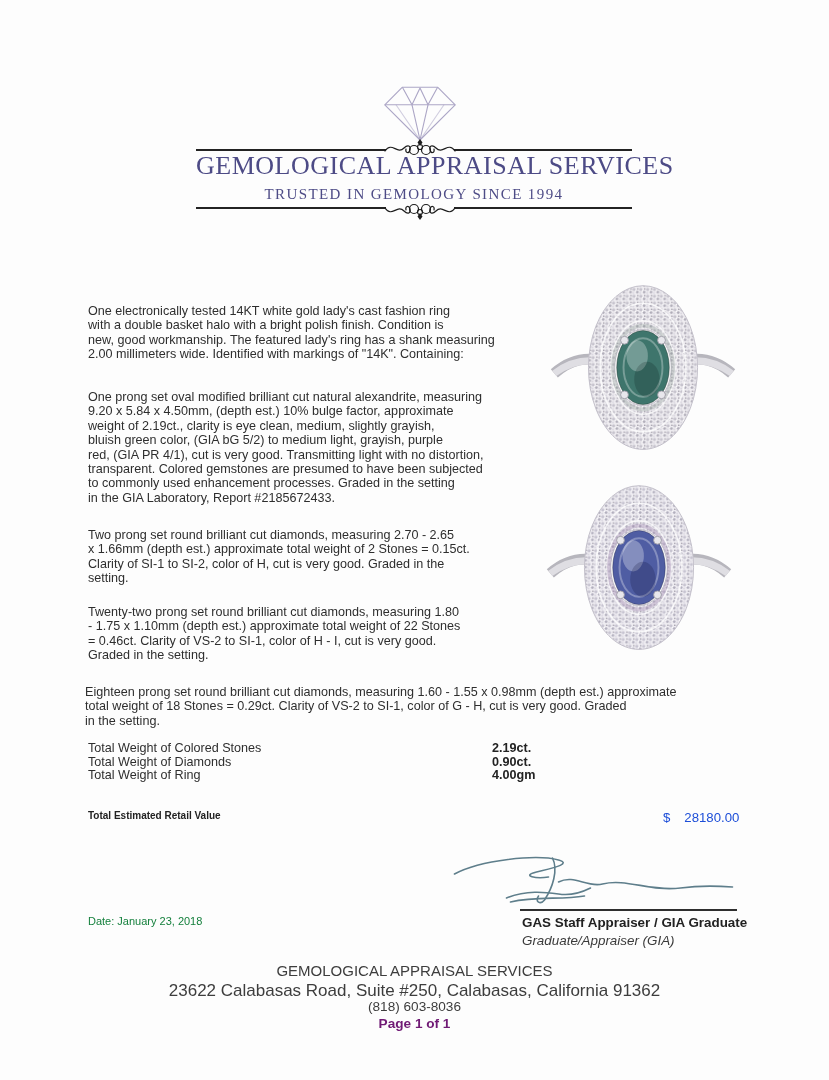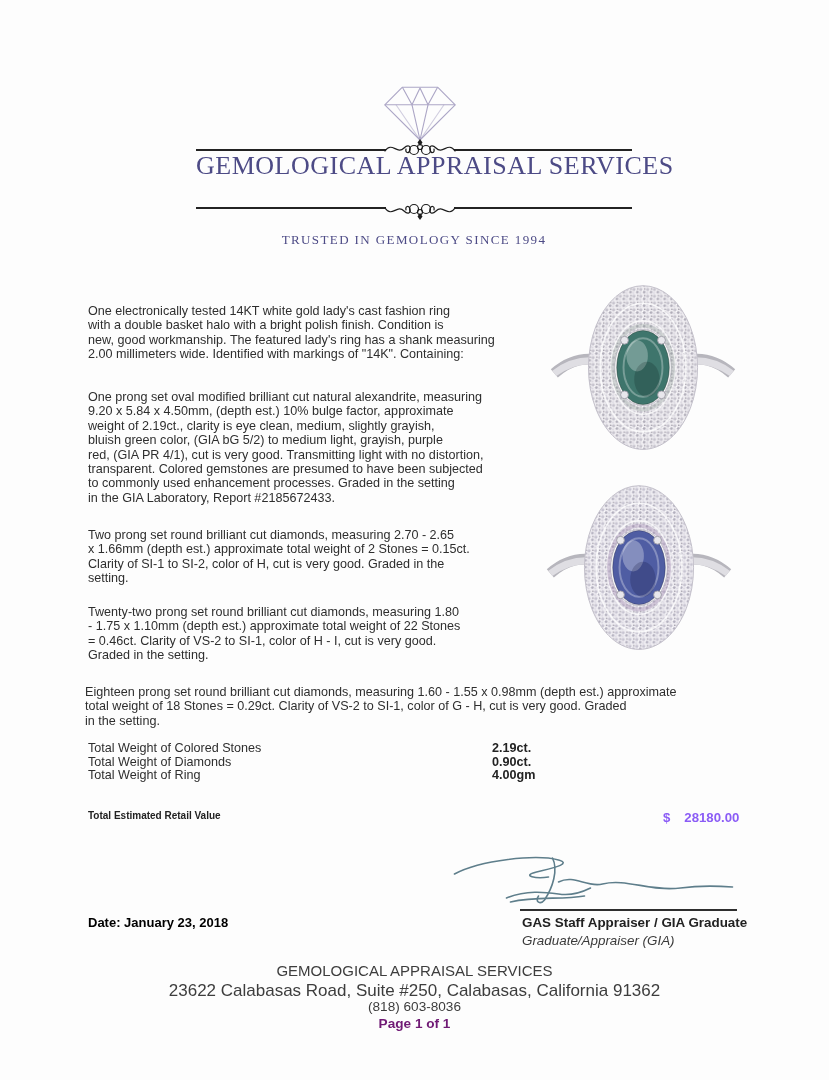--- a/index.html
+++ b/index.html
@@ -17,43 +17,43 @@
   .rule-bl{left:196px;top:207px;width:190px;}
   .rule-br{left:454px;top:207px;width:178px;}
   .flourish{left:384px;width:72px;height:26px;}
   .flourish-top{top:137px;}
   .flourish-bottom{top:196px;transform:scaleY(-1);}
   .brand{left:196px;top:151px;width:436px;text-align:center;
     font-family:"Liberation Serif", serif;color:#4d4b86;
     font-size:26px;letter-spacing:.5px;white-space:nowrap;}
   .tagline{left:196px;top:186px;width:436px;text-align:center;
     font-family:"Liberation Serif", serif;color:#4d4b86;
-    font-size:13px;letter-spacing:1.4px;white-space:nowrap;margin-top:46px;}
+    font-size:15px;letter-spacing:1.4px;white-space:nowrap;}
   
   .doc{font-size:12.6px;line-height:14.4px;color:#2e2e2e;}
   .info{left:88px;top:258px;}
   .info-row{line-height:19px;}
   .info-label{display:inline-block;width:161px;}
   .info-value{font-weight:bold;color:#222;}
   .para{white-space:pre-line;}
   .p1{left:88px;top:304px;width:520px;}
   .p2{left:88px;top:390px;width:520px;}
   .p3{left:88px;top:528px;width:520px;}
   .p4{left:88px;top:605px;width:520px;}
   .p5{left:85px;top:685px;width:710px;}
   .totals{left:88px;top:742px;width:520px;}
   .tot-row{position:relative;line-height:13.6px;height:13.6px;}
   .tot-value{position:absolute;left:404px;top:0;font-weight:bold;color:#222;}
   .retail-label{left:88px;top:810px;font-weight:bold;font-size:10px;color:#222;}
-  .retail-value{left:663px;top:810px;font-weight:bold;font-size:13.2px;color:#8b5cf6;}
+  .retail-value{left:663px;top:810px;font-weight:normal;font-size:13.2px;color:#1d4ed8;}
   .retail-amount{margin-left:14px;}
   
   .signature{left:438px;top:852px;width:305px;height:58px;}
   .sig-line{left:520px;top:909px;width:217px;height:2px;background:#2f2f2f;}
-  .date-line{left:88px;top:915px;font-weight:bold;font-size:13px;color:#000000;}
+  .date-line{left:88px;top:915px;font-weight:normal;font-size:11px;color:#15803d;}
   .signer-title{left:522px;top:915px;font-weight:bold;font-size:13.4px;color:#222;white-space:nowrap;}
   .signer-sub{left:522px;top:933px;font-style:italic;font-size:13.4px;color:#3a3a3a;}
   
   .footer-line{left:0;width:829px;text-align:center;color:#3d3d3d;}
   .f-company{top:962px;font-size:15px;}
   .f-address{top:981px;font-size:17px;}
   .f-phone{top:999px;font-size:13.6px;}
   .f-page{top:1016px;font-size:13.6px;font-weight:bold;color:#701a75;}
   
   .photo1{left:550px;top:274px;width:186px;height:190px;}

